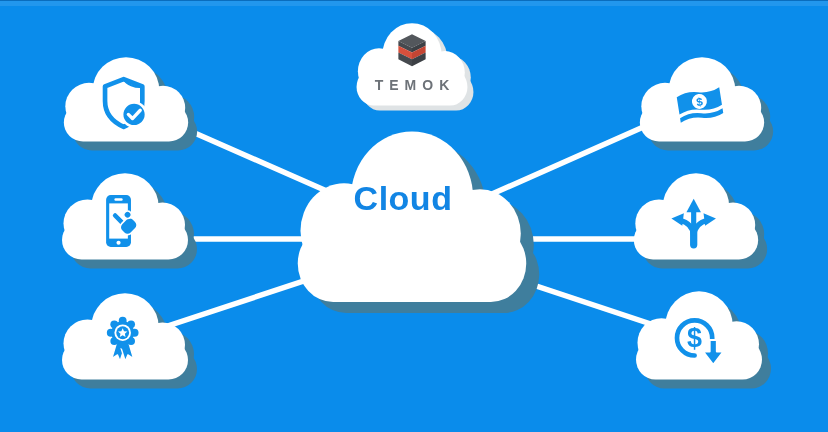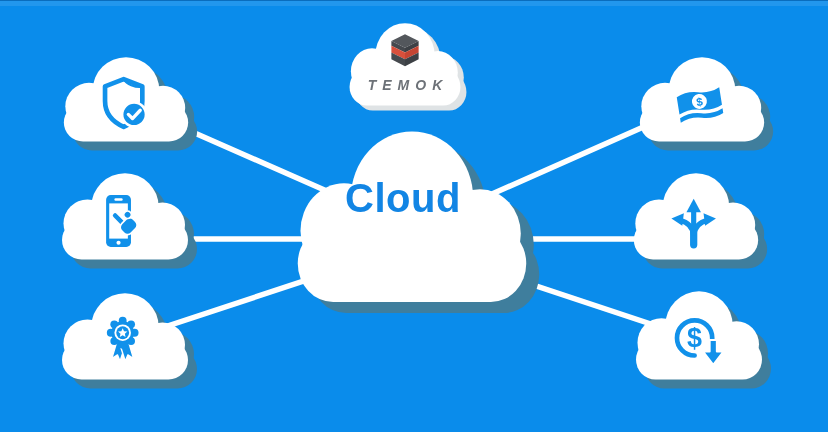--- a/index.html
+++ b/index.html
@@ -16,21 +16,21 @@
   .cloud-shadow{left:9px;top:9px;}
   .center-cloud .cloud-shadow{left:13px;top:11px;}
   .node-icon{
     position:absolute;left:50%;top:55%;
     transform:translate(-54%,-50%);
     width:58px;height:58px;z-index:3;
   }
   .center-text{
     position:absolute;z-index:3;left:0;right:18px;top:46px;
     text-align:center;font-weight:bold;
-    font-size:40px;line-height:50px;letter-spacing:0.5px;
+    font-size:34px;line-height:50px;letter-spacing:0.5px;
   }
   .logo-node .cube-icon{
     position:absolute;left:50%;top:10px;transform:translateX(-50%);
     width:42px;height:42px;z-index:3;
   }
   .logo-wordmark{
     position:absolute;z-index:3;left:0;right:0;top:56px;
     text-align:center;font-weight:600;
     font-size:14px;letter-spacing:6px;text-indent:6px;
   }
@@ -55,21 +55,21 @@
     <g stroke="#ffffff" stroke-width="5.5" stroke-linecap="round">
       <line x1="413" y1="228" x2="122" y2="100"></line>
       <line x1="413" y1="238" x2="122" y2="238"></line>
       <line x1="413" y1="244" x2="122" y2="340"></line>
       <line x1="413" y1="228" x2="702" y2="100"></line>
       <line x1="413" y1="238" x2="700" y2="238"></line>
       <line x1="413" y1="244" x2="702" y2="340"></line>
     </g>
   </svg>
 
-  <div class="node logo-node" style="left:339px;top:20px;width:132px;height:86px;font-style:italic;">
+  <div class="node logo-node" style="left:346px;top:20px;width:132px;height:86px;">
     <svg class="cloud-shadow" viewBox="0 0 200 120" preserveAspectRatio="none" style="left:6px;top:5px;">
       <use href="#cloud-shape" fill="#dfe3e5"></use>
       </svg>
     <svg class="cloud-body" viewBox="0 0 200 120" preserveAspectRatio="none">
       <use href="#cloud-shape" fill="#ffffff"></use>
       </svg>
     <svg class="cube-icon" viewBox="0 0 40 40">
       <polygon points="20,3 33,9.5 20,16 7,9.5" fill="#53575c"></polygon>
       <polygon points="7,9.5 20,16 20,20.5 7,14" fill="#45494e"></polygon>
       <polygon points="33,9.5 20,16 20,20.5 33,14" fill="#3c4045"></polygon>

